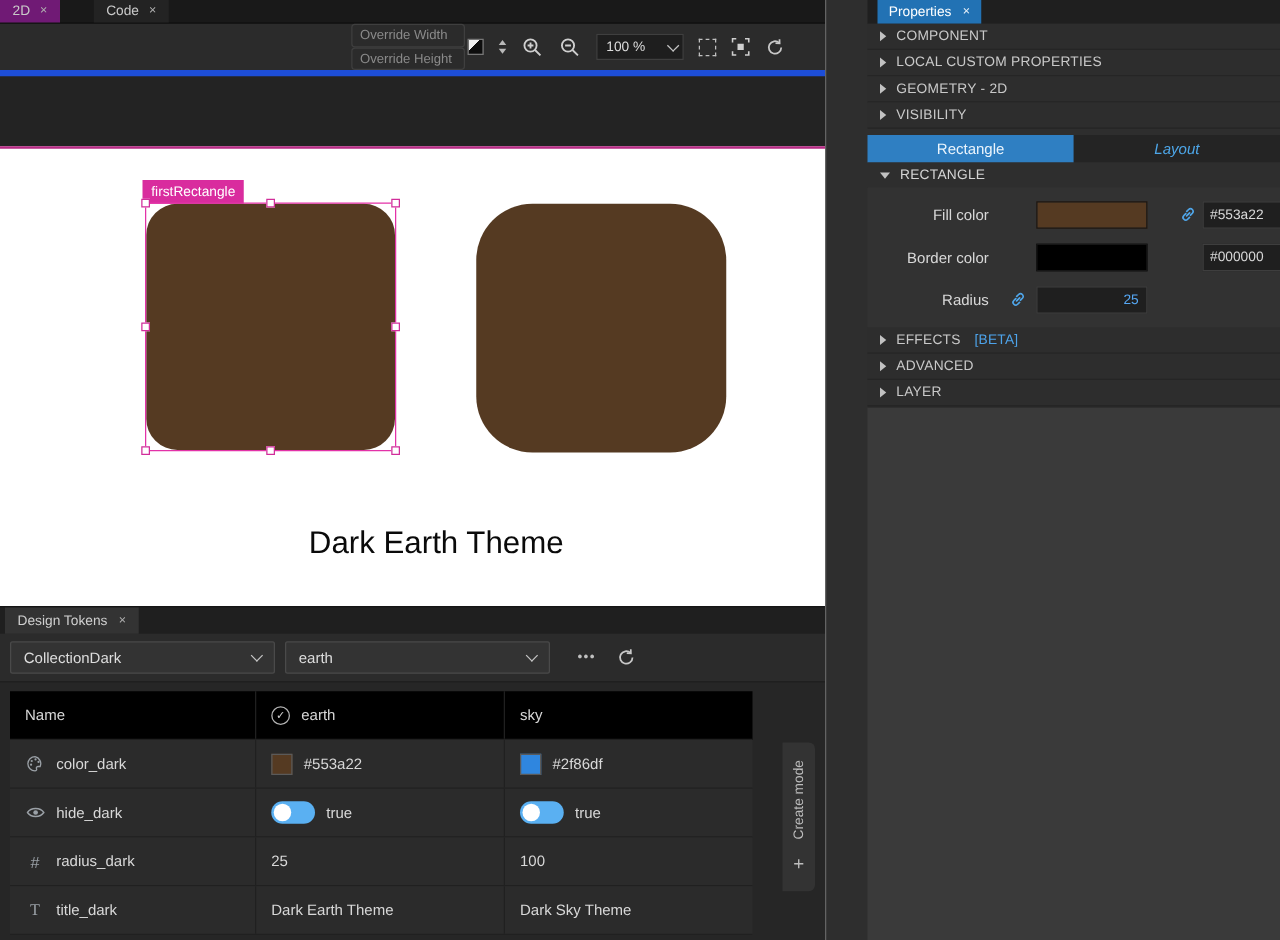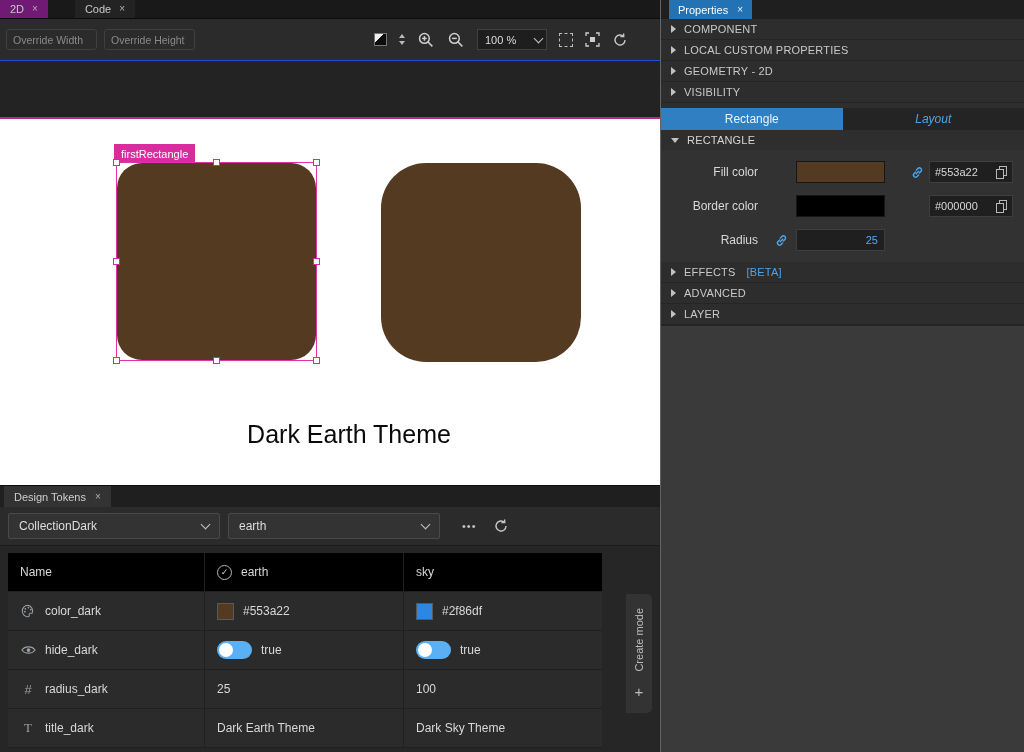--- a/index.html
+++ b/index.html
@@ -11,21 +11,21 @@
 
   
   .left-area { position:absolute; left:0; top:0; width:660px; height:752px; }
 
   .top-tabbar { height:19px; background:#191919; display:flex; align-items:stretch; border-bottom:1px solid #0c0c0c; }
   .tab { display:flex; align-items:center; gap:8px; padding:0 10px; font-size:11px; color:#c9c9c9; background:#232323; }
   .tab.t2d { background:#701a75; }
   .tab.tcode { margin-left:27px; }
   .x { font-size:10px; color:#b0b0b0; line-height:1; }
 
-  .toolbar { height:42px; background:#2b2b2b; border-bottom:1px solid #1d4ed8; display:flex; align-items:center; padding:0 6px; position:relative; }
+  .toolbar { height:42px; background:#2b2b2b; border-bottom:5px solid #1d4ed8; display:flex; align-items:center; padding:0 6px; position:relative;flex-direction:column; }
   .ovr { width:91px; height:21px; margin-right:7px; background:#2b2b2b; border:1px solid #3f3f3f; border-radius:3px; color:#ddd; font-size:10.5px; padding:0 6px; outline:none; font-family:"Liberation Sans", sans-serif; }
   .ovr::placeholder { color:#8a8a8a; }
   .tool-cluster { position:absolute; left:374px; top:0; height:100%; display:flex; align-items:center; gap:12px; }
   .bw-icon { width:13px; height:13px; border:1px solid #777; background:linear-gradient(135deg,#f0f0f0 38%,#0d0d0d 38%); }
   .spin { display:flex; flex-direction:column; gap:3px; }
   .tri-up-s { width:0; height:0; border-bottom:4px solid #b9b9b9; border-left:3.5px solid transparent; border-right:3.5px solid transparent; }
   .tri-dn-s { width:0; height:0; border-top:4px solid #b9b9b9; border-left:3.5px solid transparent; border-right:3.5px solid transparent; }
   .icon-btn { display:flex; align-items:center; justify-content:center; }
   .zoom-combo { width:70px; height:21px; background:#1e1e1e; border:1px solid #3f3f3f; display:flex; align-items:center; font-size:11px; color:#ddd; }
   .zoom-combo .zl { flex:1; padding-left:7px; }
@@ -68,21 +68,21 @@
   .tswatch { width:17px; height:17px; border:1px solid #5a5a5a; flex:none; }
   .tgl { position:relative; width:35px; height:18px; border-radius:9px; background:#5ab0f2; flex:none; }
   .tgl::before { content:""; position:absolute; left:2px; top:2px; width:14px; height:14px; border-radius:50%; background:#fff; }
   .chkc { width:15px; height:15px; border-radius:50%; border:1px solid #b5b5b5; color:#cfcfcf; font-size:9px; display:flex; align-items:center; justify-content:center; flex:none; }
 
   .create-tab { position:absolute; left:626px; top:108px; width:26px; height:119px; background:#333; border-radius:0 5px 5px 0; display:flex; flex-direction:column; align-items:center; justify-content:center; gap:12px; }
   .vtext { writing-mode:vertical-rl; transform:rotate(180deg); font-size:11px; color:#bdbdbd; }
   .plus { font-size:15px; color:#bdbdbd; line-height:1; }
 
   
-  .props { position:absolute; left:660px; top:0; width:364px; height:752px; background:#2e2e2e; border-left:1px solid #636363; display:flex; flex-direction:column; }
+  .props { position:absolute; left:660px; top:0; width:364px; height:752px; background:#2e2e2e; border-left:1px solid #636363; display:flex; flex-direction:column;padding-left:33px; }
   .p-tabbar { height:19px; background:#1f1f1f; display:flex; align-items:stretch; padding-left:8px; flex:none; }
   .p-tab { display:flex; align-items:center; gap:9px; padding:0 9px; font-size:11px; color:#fff; background:#2272b4; }
   .sec { height:21px; display:flex; align-items:center; gap:8px; padding-left:10px; font-size:11px; color:#c9c9c9; background:#2d2d2d; border-bottom:1px solid #252525; flex:none; letter-spacing:.2px; }
   .tri-r { width:0; height:0; border-left:5px solid #c2c2c2; border-top:4px solid transparent; border-bottom:4px solid transparent; flex:none; }
   .tri-d { width:0; height:0; border-top:5px solid #c2c2c2; border-left:4px solid transparent; border-right:4px solid transparent; flex:none; }
   .beta { color:#4da3ea; margin-left:3px; }
   .p-mode-tabs { display:flex; height:22px; margin-top:5px; flex:none; }
   .pm-tab { flex:1; display:flex; align-items:center; justify-content:center; font-size:12px; }
   .pm-rect { background:#2f7fc2; color:#eaf4fc; }
   .pm-layout { background:#242424; color:#4da6e8;font-style:italic; }

